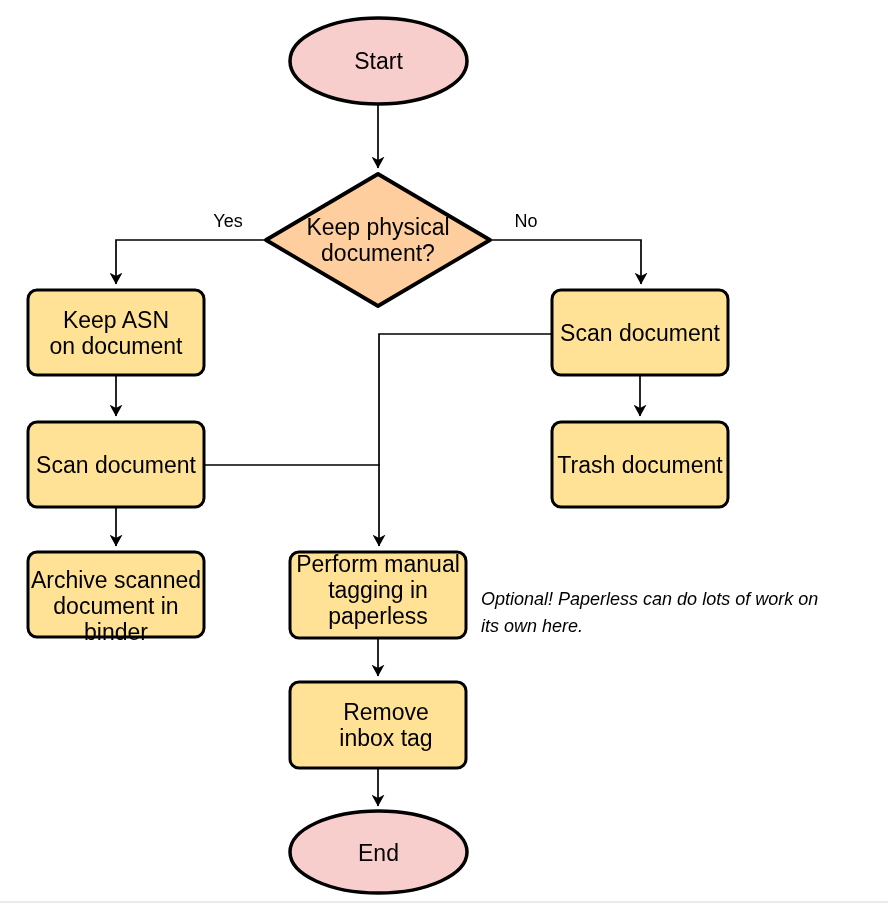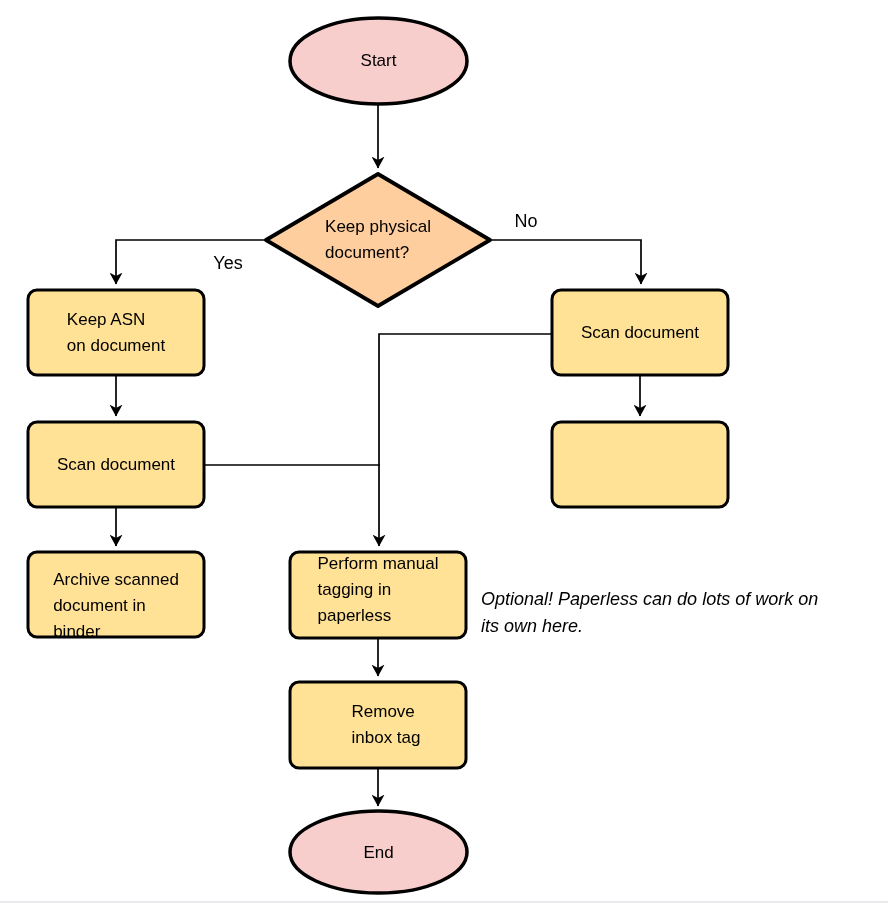--- a/index.html
+++ b/index.html
@@ -26,22 +26,22 @@
     stroke: #000000;
   }
   #edge-layer .shape.terminal { stroke-width: 3.5px; }
   #edge-layer .shape.decision { stroke-width: 3.8px; stroke-linejoin: round; }
   #edge-layer .shape.process  { stroke-width: 3px; }
   .shape-label {
     position: absolute;
     display: flex;
     align-items: center;
     justify-content: center;
-    text-align: left;
-    font-size: 17px;
+    text-align: center;
+    font-size: 23px;
     line-height: 26px;
     white-space: pre-line;
     pointer-events: none;
   }
   .edge-label {
     position: absolute;
     font-size: 18px;
     line-height: 22px;
     text-align: center;
     pointer-events: none;
@@ -50,21 +50,21 @@
   #lbl-start      { left: 290px; top: 18px;  width: 177px; height: 86px; }
   #lbl-decision   { left: 278px; top: 174px; width: 200px; height: 132px; }
   #lbl-write-asn  { left: 28px;  top: 290px; width: 176px; height: 85px; }
   #lbl-scan-left  { left: 28px;  top: 422px; width: 176px; height: 85px; }
   #lbl-archive    { left: 28px;  top: 552px; width: 176px; height: 108px; }
   #lbl-scan-right { left: 552px; top: 290px; width: 176px; height: 85px; }
   #lbl-trash      { left: 552px; top: 422px; width: 176px; height: 85px; }
   #lbl-perform    { left: 290px; top: 552px; width: 176px; height: 76px; }
   #lbl-remove     { left: 290px; top: 682px; width: 176px; height: 86px; padding-left: 8px; }
   #lbl-end        { left: 290px; top: 812px; width: 177px; height: 81px; }
-  #lbl-yes        { left: 198px; top: 210px; width: 60px; margin-top: 42px; }
+  #lbl-yes        { left: 198px; top: 210px; width: 60px; }
   #lbl-no         { left: 496px; top: 210px; width: 60px; }
   #note {
     position: absolute;
     left: 481px; top: 586px; width: 412px;
     font-size: 18px;
     font-style: italic;
     line-height: 27px;
     white-space: pre-line;
     text-align: left;
   }
@@ -117,20 +117,21 @@
   <div class="shape-label" id="lbl-start">Start</div>
   <div class="shape-label" id="lbl-decision">Keep physical
 document?</div>
   <div class="shape-label" id="lbl-write-asn">Keep ASN
 on document</div>
   <div class="shape-label" id="lbl-scan-left">Scan document</div>
   <div class="shape-label" id="lbl-archive">Archive scanned
 document in
 binder</div>
   <div class="shape-label" id="lbl-scan-right">Scan document</div>
+  <div class="shape-label" id="lbl-trash">Trash document</div>
   <div class="shape-label" id="lbl-perform">Perform manual
 tagging in
 paperless</div>
   <div class="shape-label" id="lbl-remove">Remove
 inbox tag</div>
   <div class="shape-label" id="lbl-end">End</div>
 
   <div class="edge-label" id="lbl-yes">Yes</div>
   <div class="edge-label" id="lbl-no">No</div>
 

